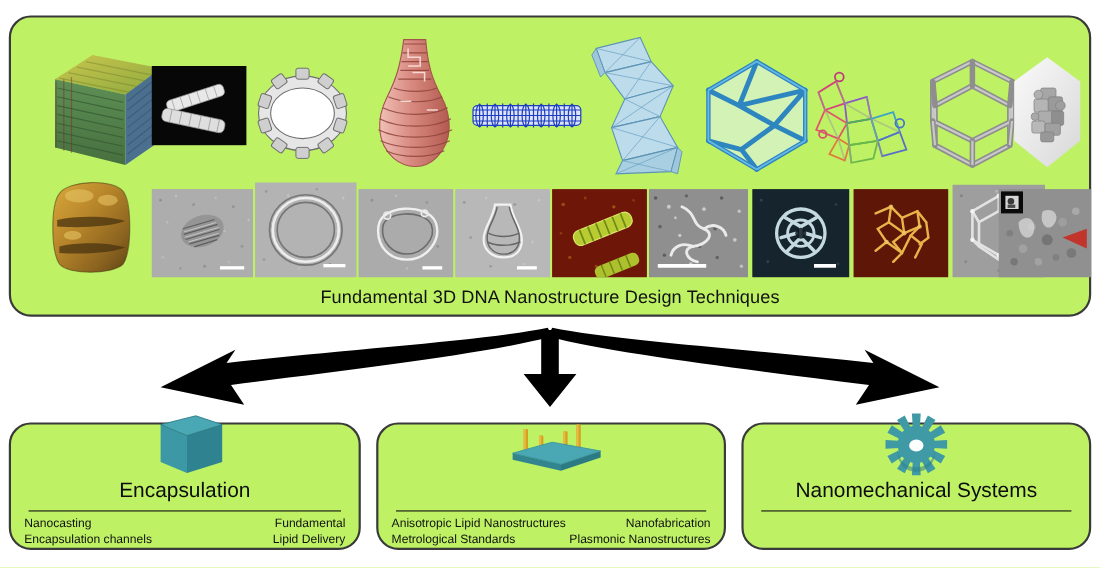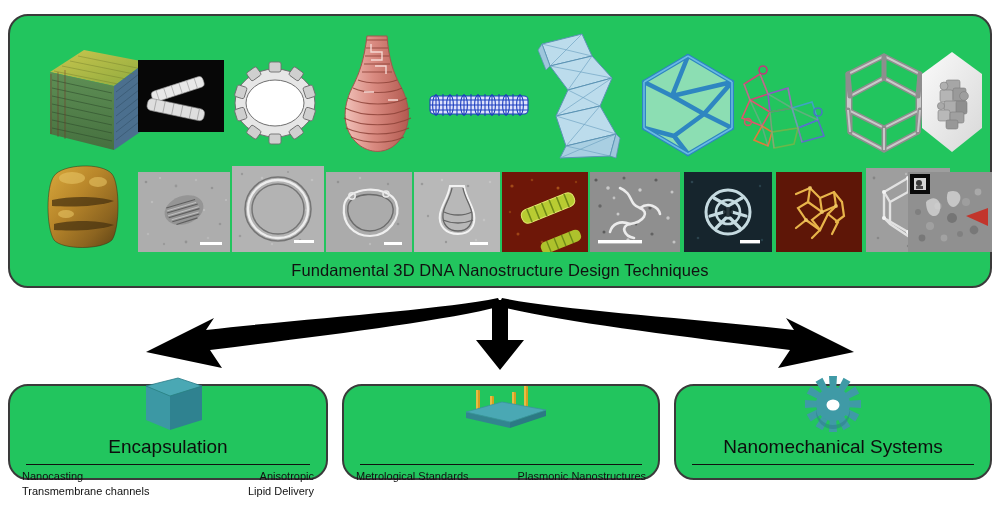--- a/index.html
+++ b/index.html
@@ -5,39 +5,39 @@
   html,body{margin:0;padding:0;}
   body{
     width:1000px;height:516px;background:#ffffff;
     font-family:"Liberation Sans", sans-serif;
     overflow:hidden;position:relative;
   }
   .figure{position:absolute;inset:0;}
 
   
   .panel{
-    position:absolute;background:#22c55e;
+    position:absolute;background:#bef264;
     border:2px solid #3a3a3a;border-radius:20px;
     box-sizing:border-box;
   }
 
   
   #top-panel{left:8px;top:14px;width:984px;height:274px;}
   .gallery{position:absolute;left:10px;top:6px;width:962px;height:230px;}
   .tile{position:absolute;overflow:hidden;}
   .cap{
     position:absolute;left:0;right:0;bottom:6px;text-align:center;
     font-size:16.5px;color:#111;letter-spacing:.1px;
   }
 
   
   #arrows{position:absolute;left:110px;top:296px;width:780px;height:74px;}
 
   
-  .cat{top:384px;height:96px;}
+  .cat{top:384px;height:116px;}
   #cat-0{left:8px;width:320px;}
   #cat-1{left:342px;width:318px;}
   #cat-2{left:674px;width:318px;}
   .cat-icon{position:absolute;left:0;right:0;top:-14px;height:62px;
     display:flex;align-items:flex-end;justify-content:center;}
   .cat-title{
     position:absolute;left:0;right:0;top:50px;text-align:center;
     font-size:19px;color:#0d0d0d;
   }
   .cat-rule{position:absolute;left:16px;right:16px;top:78px;height:0;
@@ -609,24 +609,24 @@
         <polygon points="14,14 38,24 38,58 14,48" fill="#3c98a4"></polygon>
         <polygon points="38,24 70,14 70,48 38,58" fill="#2f8290"></polygon>
         <polygon points="14,14 46,6 70,14 38,24" fill="none" stroke="#2b7c88" stroke-width=".8"></polygon>
       </svg>
     </div>
     <div class="cat-title">Encapsulation</div>
     <div class="cat-rule"></div>
     <div class="cat-items">
       <div class="cat-row">
         <span>Nanocasting</span>
-        <span>Anisotropic</span>
+        <span>Fundamental</span>
       </div>
       <div class="cat-row">
-        <span>Transmembrane channels</span>
+        <span>Encapsulation channels</span>
         <span>Lipid Delivery</span>
       </div>
     </div>
   </div>
 
   <div class="panel cat" id="cat-1">
     <div class="cat-icon">
       <svg viewBox="0 0 110 58" width="110" height="58">
         <g fill="#d6a020">
           <rect x="30" y="14" width="4" height="20" rx="1"></rect>
@@ -642,20 +642,24 @@
         </g>
         <polygon points="20,36 56,26 100,34 64,46" fill="#4aa8b4"></polygon>
         <polygon points="20,36 64,46 64,52 20,42" fill="#32858f"></polygon>
         <polygon points="64,46 100,34 100,40 64,52" fill="#2b7a84"></polygon>
         <polygon points="20,36 56,26 100,34 64,46" fill="none" stroke="#3b939e" stroke-width=".8"></polygon>
       </svg>
     </div>
     <div class="cat-rule"></div>
     <div class="cat-items">
       <div class="cat-row">
+        <span>Anisotropic Lipid Nanostructures</span>
+        <span>Nanofabrication</span>
+      </div>
+      <div class="cat-row">
         <span>Metrological Standards</span>
         <span>Plasmonic Nanostructures</span>
       </div>
     </div>
   </div>
 
   <div class="panel cat" id="cat-2">
     <div class="cat-icon">
       <svg viewBox="0 0 70 62" width="70" height="62">
         <g transform="translate(35,32)">

